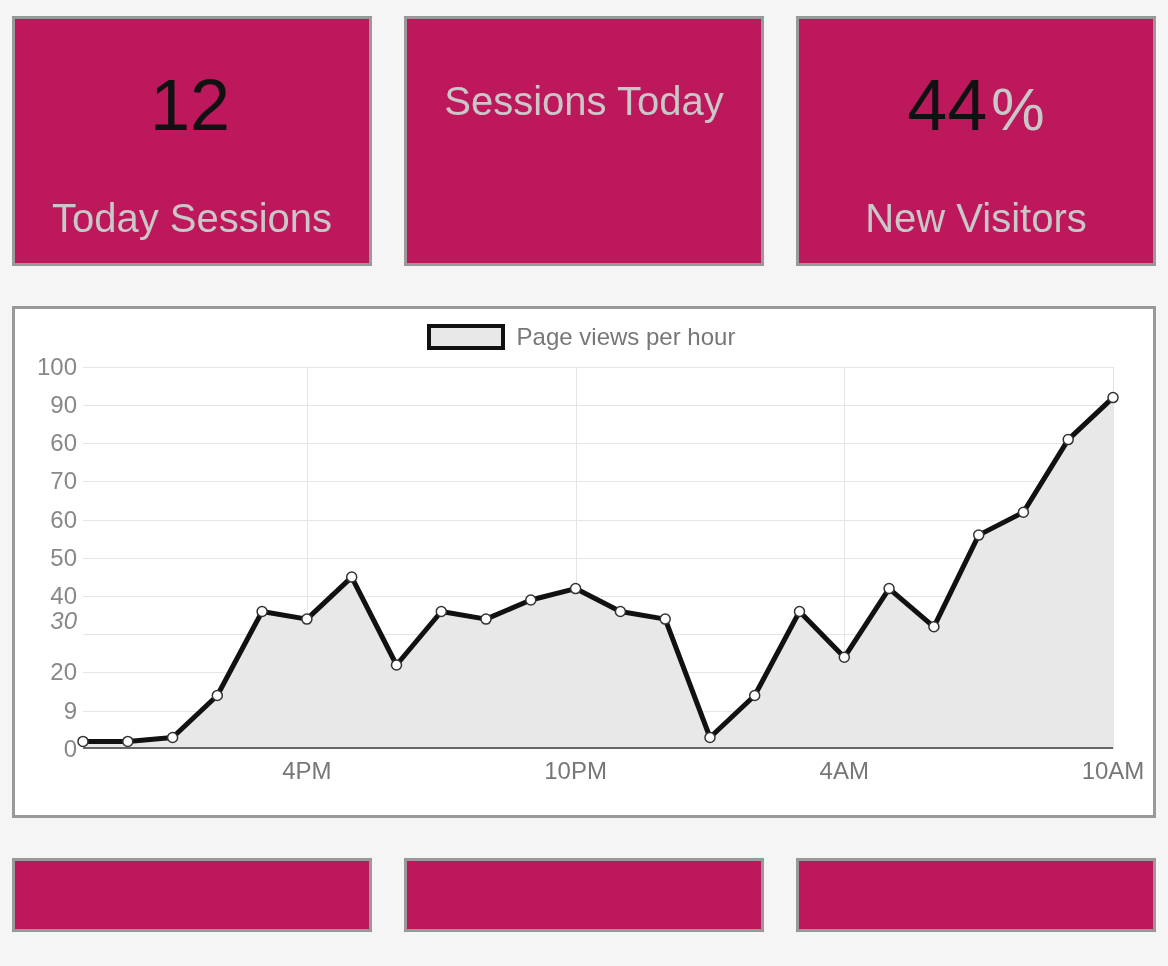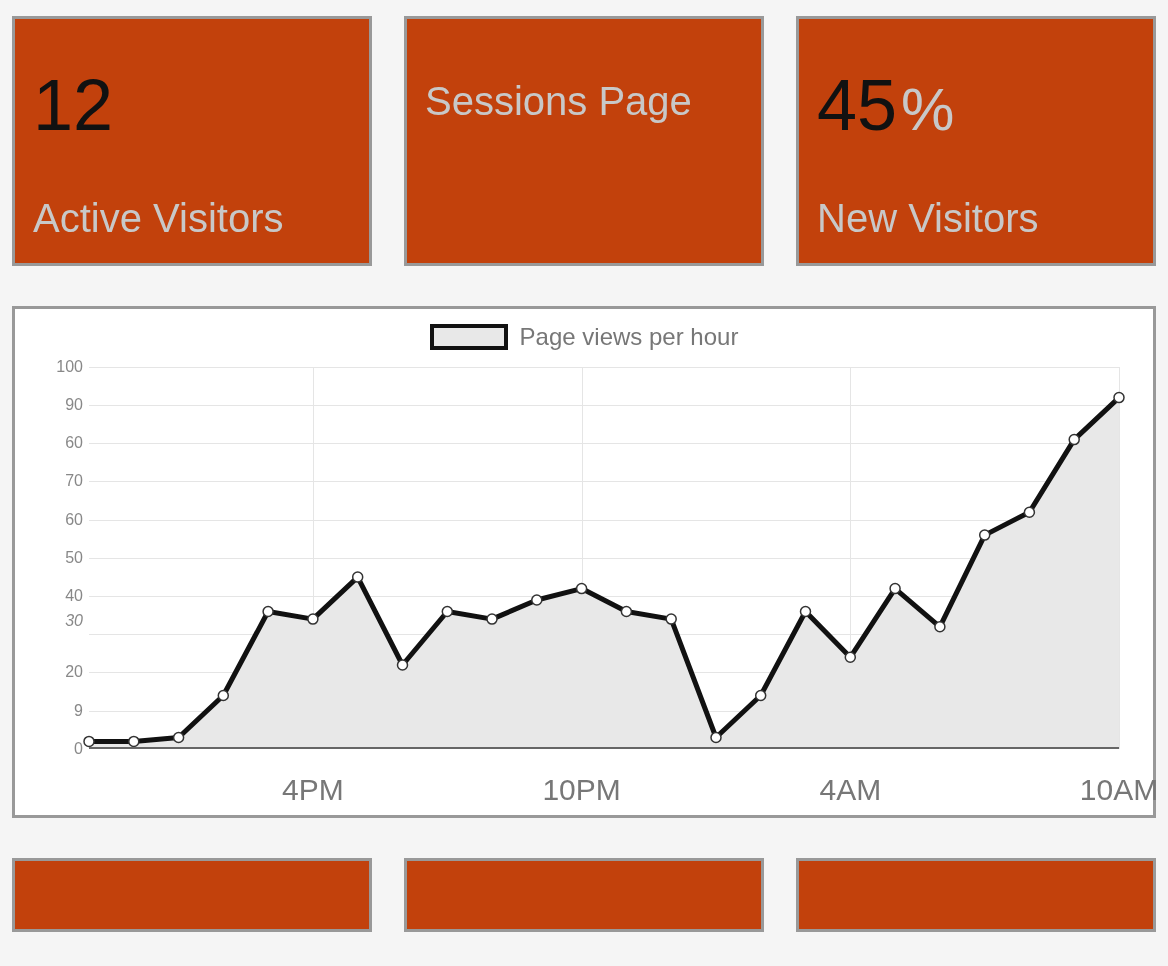--- a/index.html
+++ b/index.html
@@ -13,23 +13,24 @@
   .page {
     width: 1168px;
     padding: 16px 12px;
   }
   .row {
     display: flex;
     gap: 32px;
   }
   .card {
     flex: 1 1 0;
-    background: #c2410c;
+    background: #be185d;
     border: 3px solid #999;
     padding: 20px 18px 22px 18px;
+    text-align: center;
   }
   .stat-value {
     font-size: 72px;
     line-height: 1.4;
     font-weight: 400;
     color: #111;
     margin-top: 16px;
   }
   .stat-value .suffix {
     color: #c8c8c8;
@@ -40,21 +41,21 @@
     margin-top: 40px;
     font-size: 40px;
     color: #c8c8c8;
     font-weight: 400;
     white-space: nowrap;
   }
   .chart-card {
     margin-top: 40px;
     background: #ffffff;
     border: 3px solid #999;
-    padding: 14px 14px 18px 14px;
+    padding: 14px 14px 18px 8px;
     width: 100%;
   }
   .legend {
     display: flex;
     justify-content: center;
     align-items: center;
     gap: 12px;
     font-size: 24px;
     color: #777;
     margin-bottom: 6px;
@@ -72,21 +73,21 @@
   }
   .yaxis {
     position: absolute;
     left: 0;
     top: 0;
   }
   .ytick {
     position: absolute;
     width: 54px;
     text-align: right;
-    font-size: 16px;
+    font-size: 24px;
     color: #888;
     transform: translateY(-50%);
   }
   .plot {
     position: absolute;
     left: 60px;
     top: 10px;
     width: 1030px;
     height: 382px;
   }
@@ -107,22 +108,22 @@
   .axis-x {
     position: absolute;
     left: 0;
     bottom: 0;
     width: 100%;
     height: 2px;
     background: #666;
   }
   .xtick {
     position: absolute;
-    top: 416px;
-    font-size: 30px;
+    top: 400px;
+    font-size: 24px;
     color: #777;
     transform: translateX(-50%);
     white-space: nowrap;
   }
   svg.area-chart {
     position: absolute;
     left: 0;
     top: 0;
     width: 100%;
     height: 100%;
@@ -158,30 +159,30 @@
 <body>
 
 <div class="page">
 
   <div class="row">
 
     <div class="card">
       <div class="stat-value">
         <span>12</span><span class="suffix"></span>
       </div>
-      <div class="stat-label">Active Visitors</div>
+      <div class="stat-label">Today Sessions</div>
     </div>
 
     <div class="card">
-      <div class="stat-label">Sessions Page</div>
+      <div class="stat-label">Sessions Today</div>
     </div>
 
     <div class="card">
       <div class="stat-value">
-        <span>45</span><span class="suffix">%</span>
+        <span>44</span><span class="suffix">%</span>
       </div>
       <div class="stat-label">New Visitors</div>
     </div>
 
   </div>
 
   <div class="chart-card">
     <div class="legend">
       <div class="legend-swatch"></div>
       <span>Page views per hour</span>

